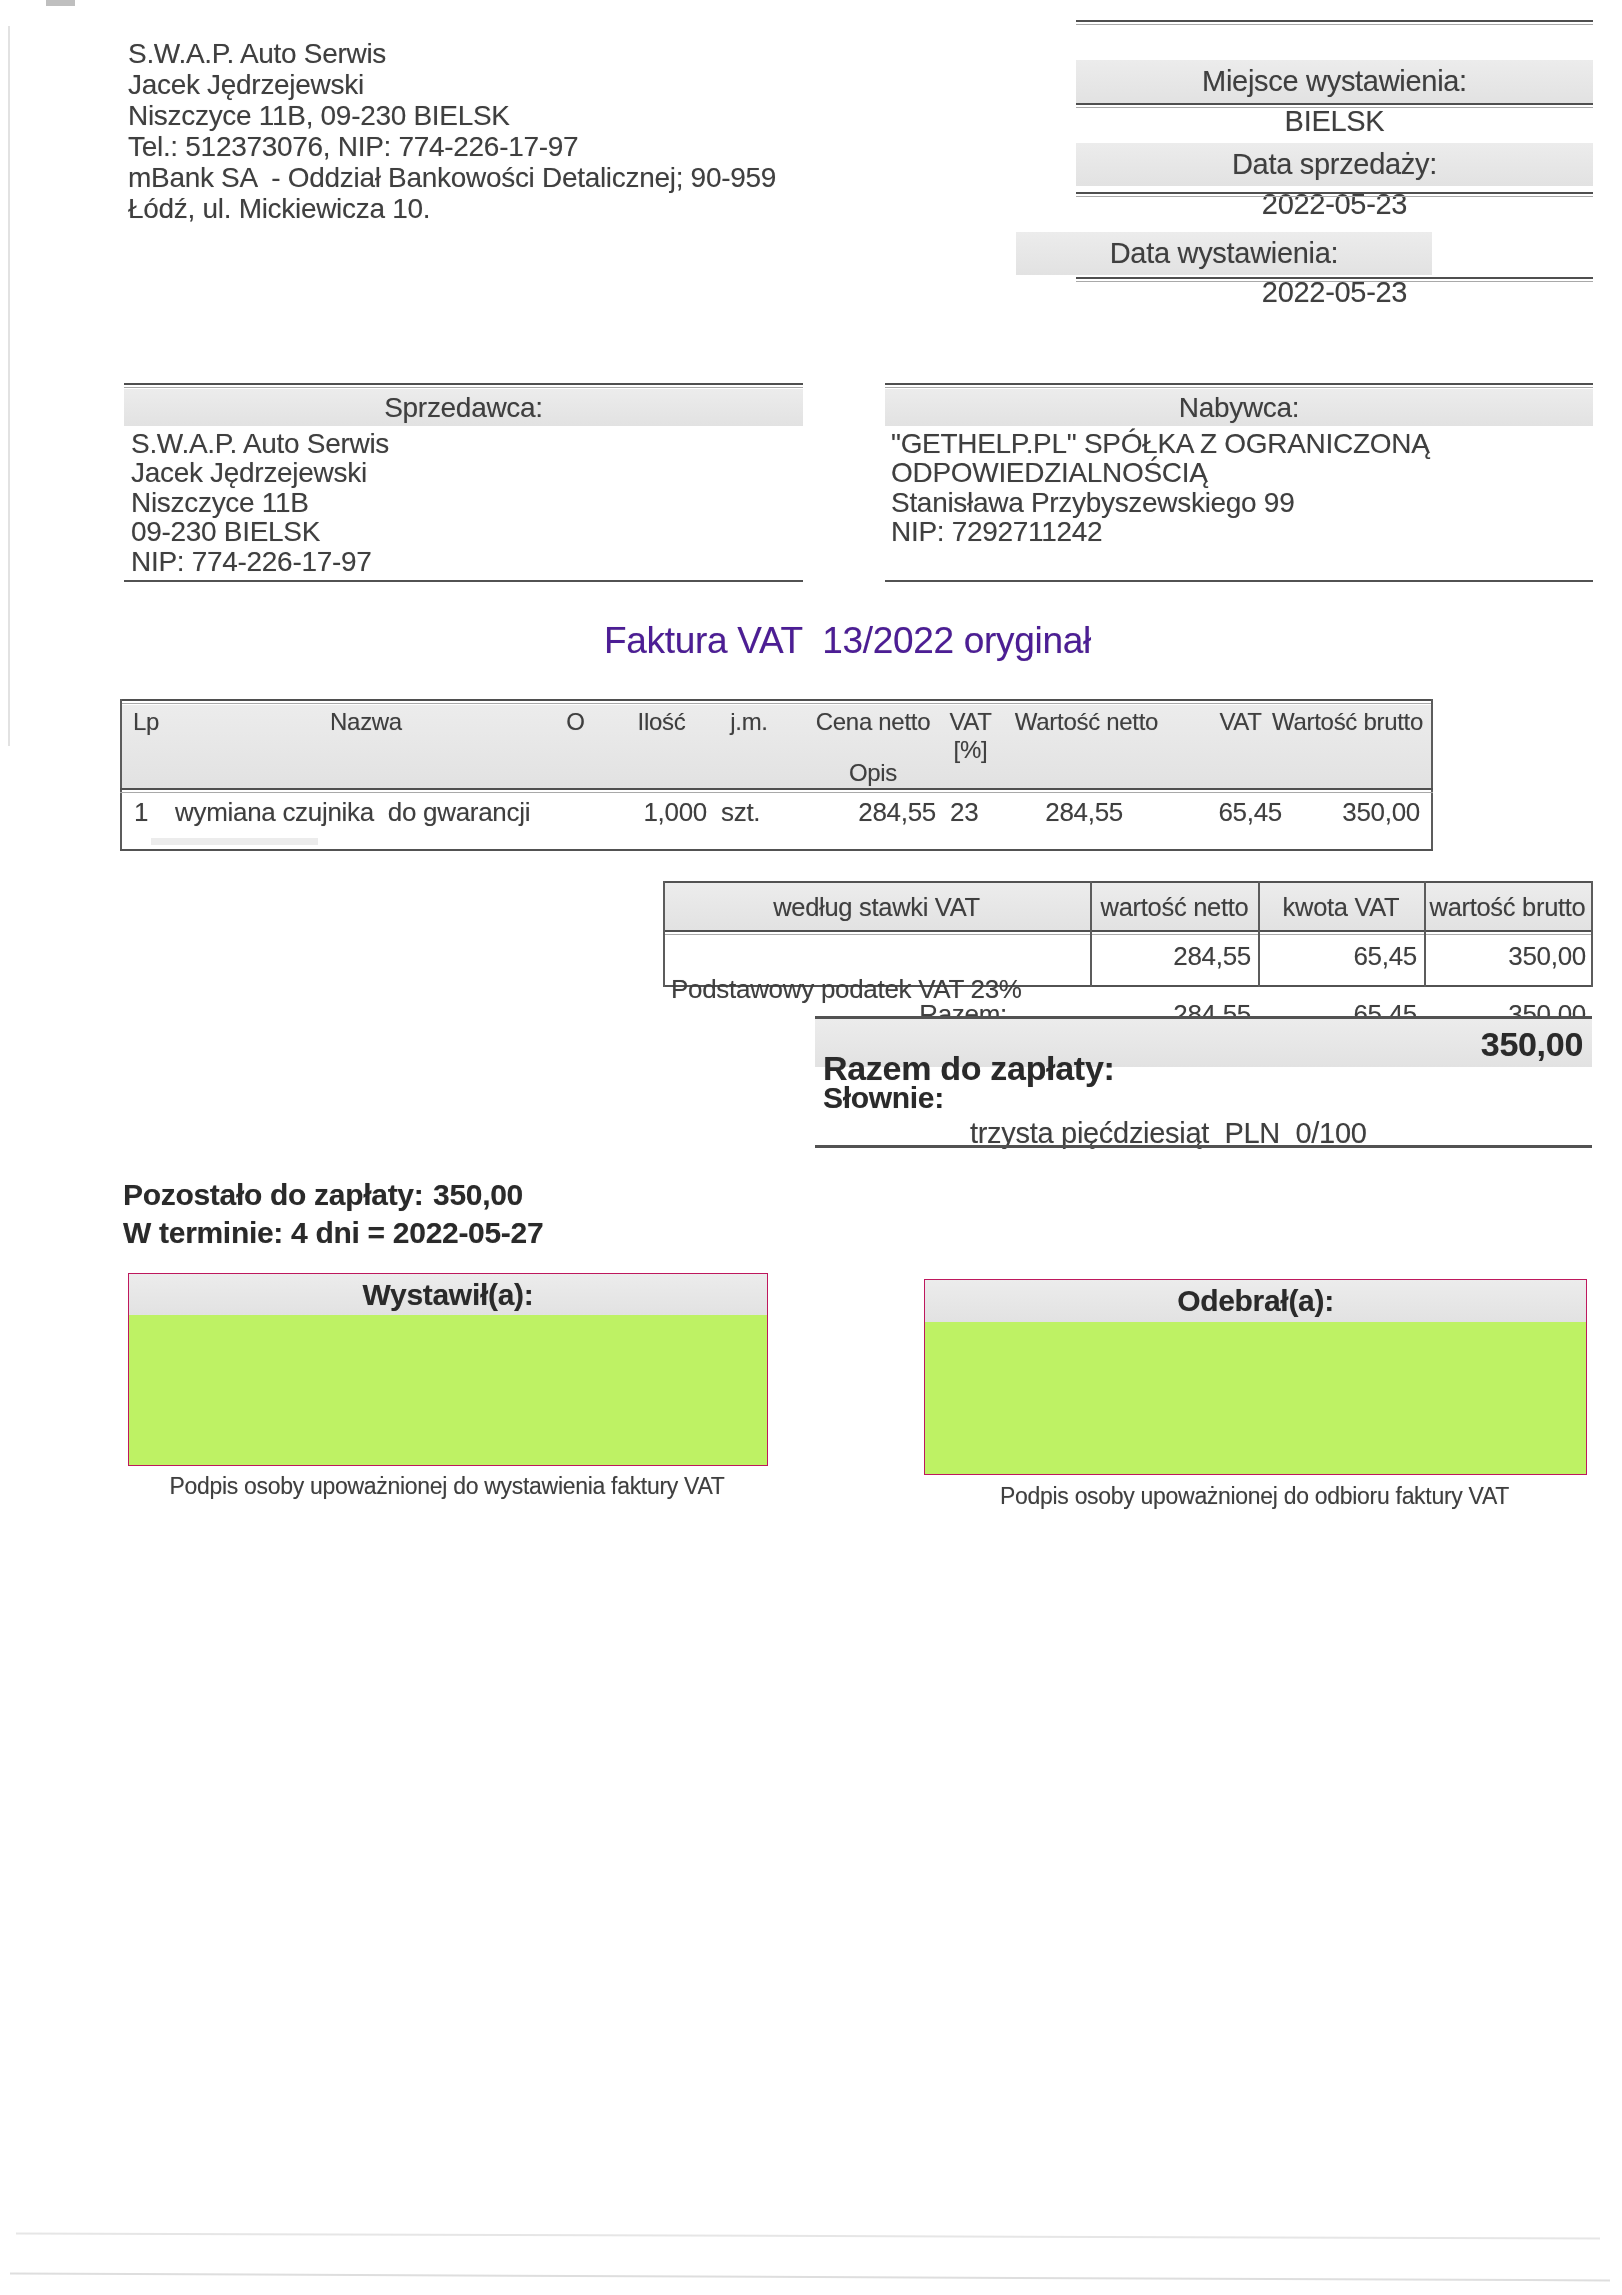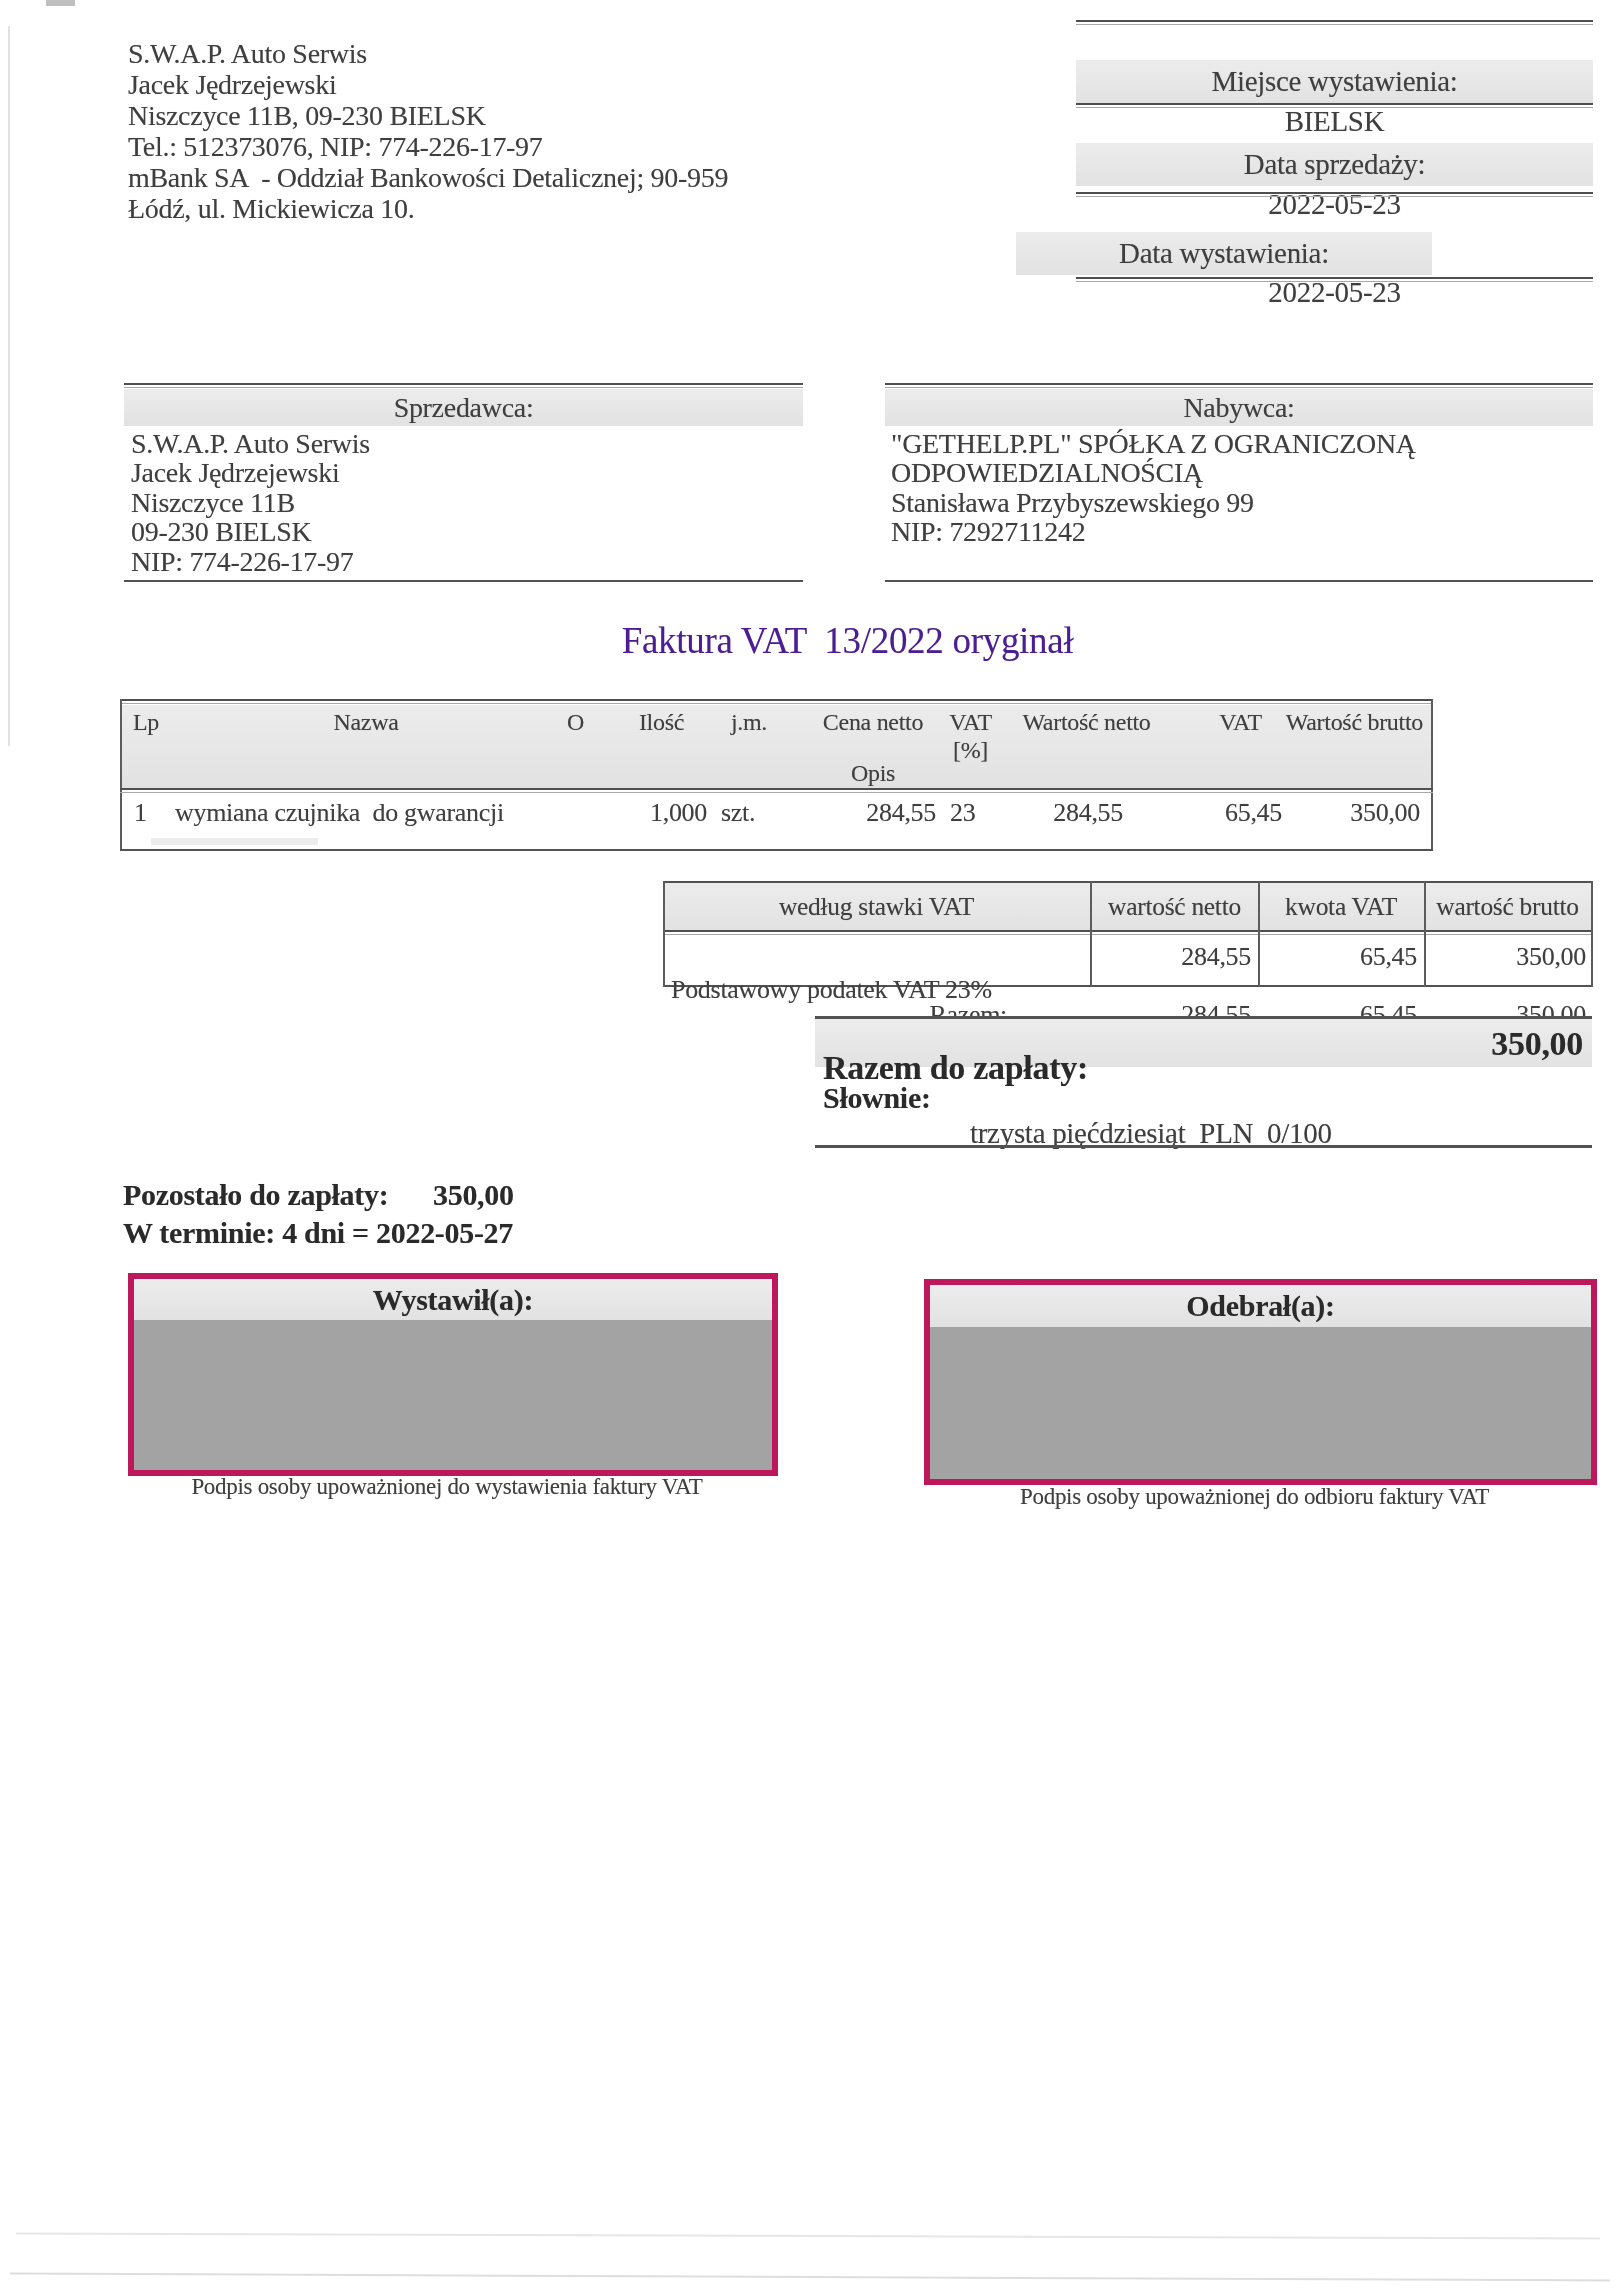--- a/index.html
+++ b/index.html
@@ -1,20 +1,20 @@
 <!DOCTYPE html>
 <html style="font-size:10.5px"><head>
 <meta charset="utf-8">
 <style>
   html,body{margin:0;padding:0;background:#9a9a9a;}
   #page{
     position:relative;
     width:1623px;height:2295px;
     background:#ffffff;
-    font-family:Liberation Serif, serif;
+    font-family:Liberation Sans, sans-serif;
     color:#3f3f3f;
     letter-spacing:-0.3px;
     overflow:hidden;
   }
   .t{text-shadow:0 0 0.7px rgba(45,45,45,.35);}
   .abs{position:absolute;}
   .center{text-align:center;}
   .right{text-align:right;}
   .pre{white-space:pre;}
   .bold{font-weight:bold;color:#2a2a2a;}
@@ -25,21 +25,21 @@
   .vline{position:absolute;width:2px;background:#5c5c5c;}
   .fs43{font-size:28px;line-height:31px;}
   .fs44{font-size:29px;line-height:33px;margin-top:34px;}
   .fs40{font-size:26px;line-height:29px;}
   .fs39{font-size:25.5px;line-height:28px;}
   .fs37{font-size:24px;line-height:26px;}
   .fs35{font-size:23px;line-height:25px;}
   .fs46{font-size:30px;line-height:34px;}
   .fs52{font-size:34px;line-height:38px;}
   .fs57{font-size:37px;line-height:41px;}
-  .sigbox{position:absolute;border:6px solid #be185d;background:#a3a3a3;}
+  .sigbox{position:absolute;border:1px solid #be185d;background:#bef264;}
   .artifact{position:absolute;background:#e2e2e2;}
 </style>
 </head>
 <body>
 
 <div id="page">
 
   <div class="artifact" style="left:7.9px;top:26px;width:2px;height:720px;"></div>
   <div class="artifact" style="left:46px;top:0;width:29.4px;height:5.9px;background:#8a8a8a;opacity:.55;"></div>
   <div class="artifact" style="left:16.4px;top:2235px;width:1584px;height:2px;background:#e6e6e6;transform:rotate(0.18deg);"></div>

